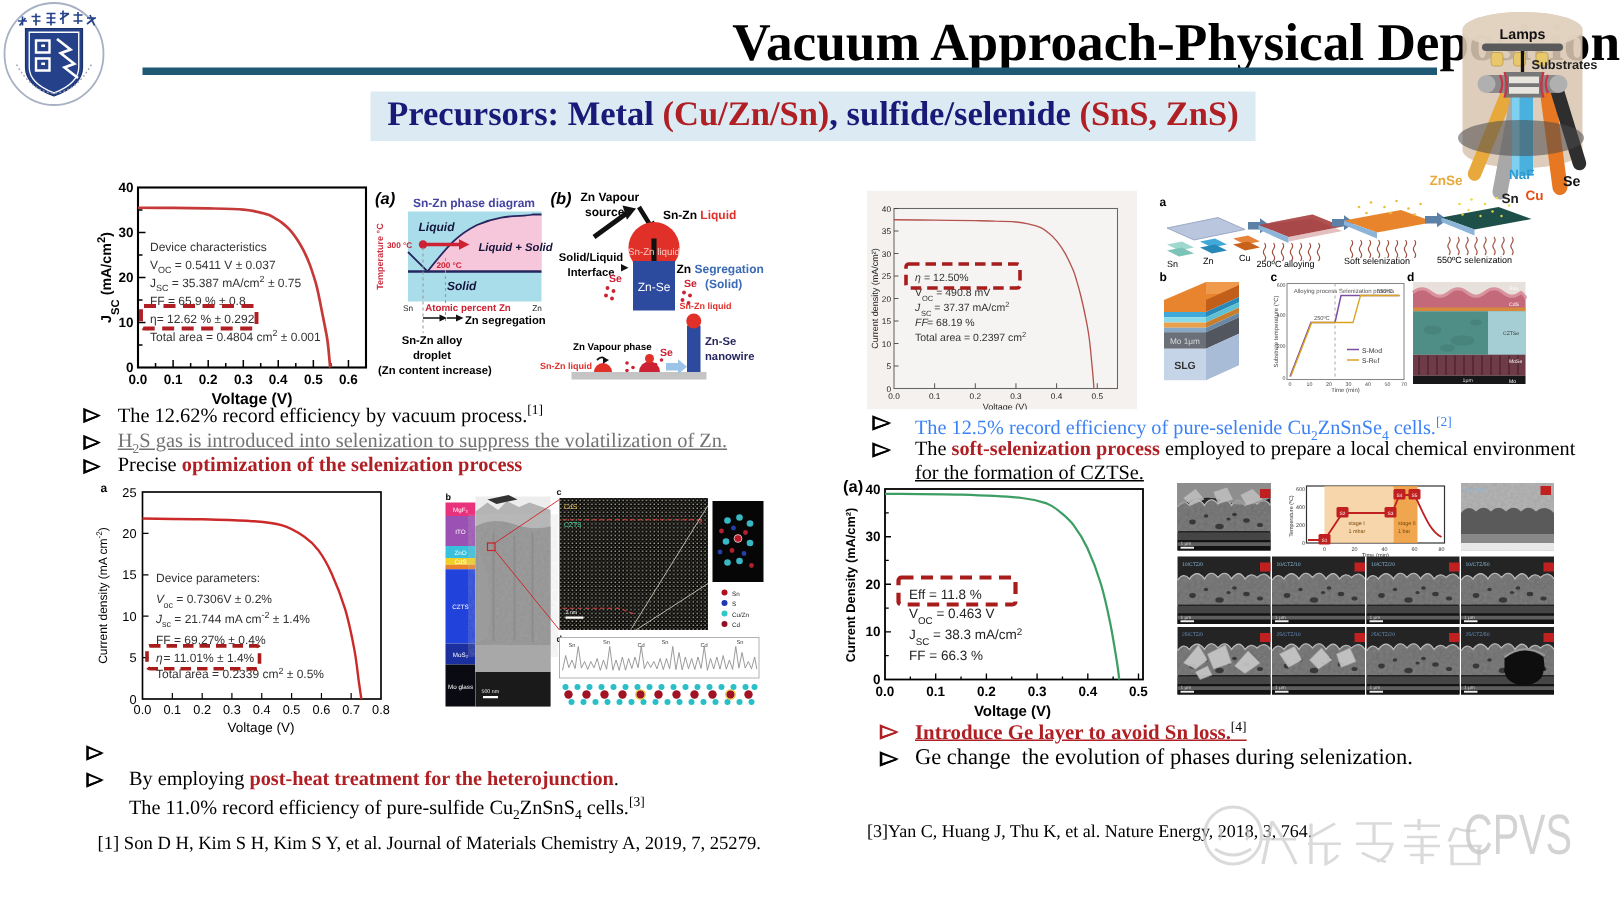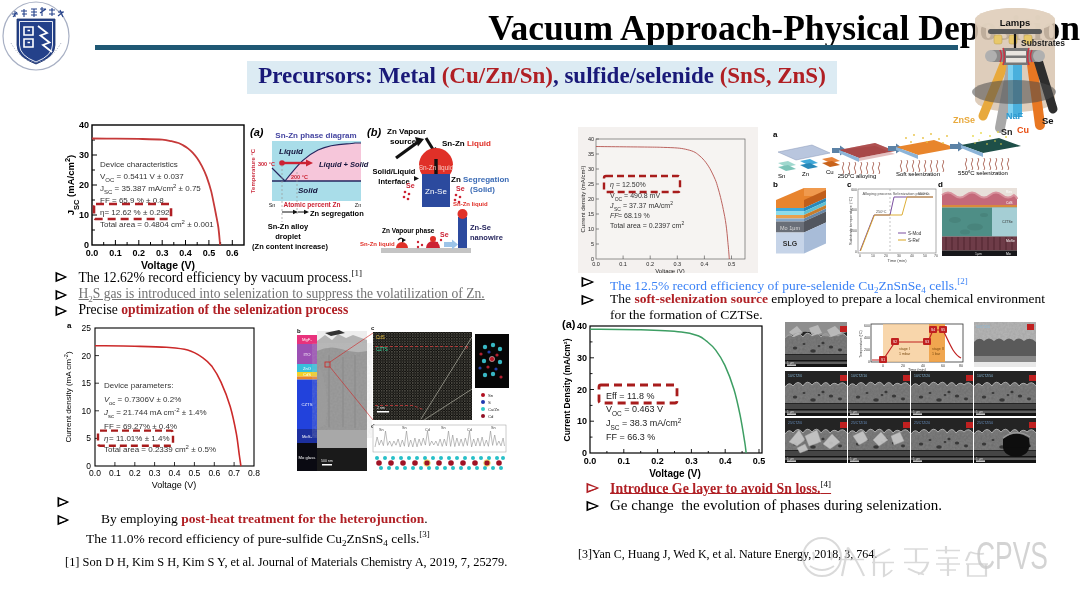--- a/index.html
+++ b/index.html
@@ -105,35 +105,35 @@
     <path d="M0.5,0.8 L13.3,6 L0.5,11.2 Z" fill="#000"></path>
     <path d="M2.2,3.2 L10.6,6 L2.2,8.9 Z" fill="#fff"></path>
     <path d="M1.6,9.8 L11.6,6.2" stroke="#000" stroke-width="1.2"></path>
   </svg>
 <svg class="abs" style="left:581px;top:293.5px;" width="15" height="12">
     <path d="M0.5,0.8 L13.3,6 L0.5,11.2 Z" fill="#000"></path>
     <path d="M2.2,3.2 L10.6,6 L2.2,8.9 Z" fill="#fff"></path>
     <path d="M1.6,9.8 L11.6,6.2" stroke="#000" stroke-width="1.2"></path>
   </svg>
 <div class="abs ser" style="left:610px;top:276px;font-size:13.5px;color:#3b82f6;white-space:nowrap;">The 12.5% record efficiency of pure-selenide Cu<sub style="font-size:9px;">2</sub>ZnSnSe<sub style="font-size:9px;">4</sub> cells.<sup style="font-size:9px;">[2]</sup></div>
-<div class="abs ser" style="left:610px;top:290.5px;font-size:13.5px;color:#000;white-space:nowrap;">The <b class="dr">soft-selenization source</b> employed to prepare a local chemical environment</div>
-<div class="abs ser" style="left:610px;top:307px;font-size:13.5px;color:#000;white-space:nowrap;">for the formation of CZTSe.</div>
+<div class="abs ser" style="left:610px;top:290.5px;font-size:13.5px;color:#000;white-space:nowrap;">The <b class="dr">soft-selenization process</b> employed to prepare a local chemical environment</div>
+<div class="abs ser" style="left:610px;top:307px;font-size:13.5px;color:#000;white-space:nowrap;text-decoration:underline;">for the formation of CZTSe.</div>
 
 <svg class="abs" style="left:57px;top:496px;" width="14" height="12">
     <path d="M0.5,0.8 L12.3,6 L0.5,11.2 Z" fill="#000"></path>
     <path d="M2.2,3.2 L9.6,6 L2.2,8.9 Z" fill="#fff"></path>
     <path d="M1.6,9.8 L10.6,6.2" stroke="#000" stroke-width="1.2"></path>
   </svg>
 <svg class="abs" style="left:57px;top:513.5px;" width="14" height="12">
     <path d="M0.5,0.8 L12.3,6 L0.5,11.2 Z" fill="#000"></path>
     <path d="M2.2,3.2 L9.6,6 L2.2,8.9 Z" fill="#fff"></path>
     <path d="M1.6,9.8 L10.6,6.2" stroke="#000" stroke-width="1.2"></path>
   </svg>
 <div class="abs ser" style="left:86px;top:493px;font-size:13.5px;color:#000;white-space:nowrap;margin-top:36px;">The 11.0% record efficiency of pure-sulfide Cu<sub style="font-size:9px;">2</sub>ZnSnS<sub style="font-size:9px;">4</sub> cells.<sup style="font-size:9px;">[3]</sup></div>
-<div class="abs ser" style="left:86px;top:510.5px;font-size:13.5px;color:#000;white-space:nowrap;margin-left:15px;">By employing <b class="dr">post-heat treatment for the heterojunction</b>.</div>
+<div class="abs ser" style="left:86px;top:510.5px;font-size:13.5px;color:#000;white-space:nowrap;">By employing <b class="dr">post-heat treatment for the heterojunction</b>.</div>
 
 <svg class="abs" style="left:586px;top:482px;" width="15" height="12">
     <path d="M0.5,0.8 L13.3,6 L0.5,11.2 Z" fill="#b01f24"></path>
     <path d="M2.2,3.2 L10.6,6 L2.2,8.9 Z" fill="#fff"></path>
     <path d="M1.6,9.8 L11.6,6.2" stroke="#b01f24" stroke-width="1.2"></path>
   </svg>
 <svg class="abs" style="left:586px;top:499.5px;" width="15" height="12">
     <path d="M0.5,0.8 L13.3,6 L0.5,11.2 Z" fill="#000"></path>
     <path d="M2.2,3.2 L10.6,6 L2.2,8.9 Z" fill="#fff"></path>
     <path d="M1.6,9.8 L11.6,6.2" stroke="#000" stroke-width="1.2"></path>
@@ -952,21 +952,21 @@
         <rect x="183" y="102" width="7" height="6"></rect>
         <rect x="246" y="102" width="7" height="6"></rect>
       </g>
  </g>
 </svg>
 
 <div class="abs ser" style="left:65px;top:553px;font-size:12.4px;color:#000;line-height:18px;white-space:nowrap;">
  <div>[1] Son D H, Kim S H, Kim S Y, et al. Journal of Materials Chemistry A, 2019, 7, 25279.</div>
 </div>
 <div class="abs ser" style="left:578px;top:544.5px;font-size:12px;color:#000;line-height:19px;white-space:nowrap;">
- <div>[3]Yan C, Huang J, Wed K, et al. Nature Energy, 2018, 3, 764.</div>
+ <div>[3]Yan C, Huang J, Thu K, et al. Nature Energy, 2018, 3, 764.</div>
 </div>
 
 <svg class="abs" style="left:780px;top:528px;" width="300" height="70" xmlns="http://www.w3.org/2000/svg">
  <g stroke="#cbcbcb" stroke-width="2" fill="none" opacity="0.7">
   <circle cx="42" cy="29" r="19"></circle>
   <path d="M33,24 q2,4 0,8 M51,24 q2,4 0,8 M30,38 q12,8 24,0"></path>
 
   <g stroke-width="2.2" transform="translate(0,9) scale(1,0.75)">
    <path d="M68,14 l-6,38 M68,14 q10,20 16,38 M60,30 h24"></path>
    <path d="M94,16 v36 M94,28 l16,-12 M92,34 h22 M104,34 v18 q6,-4 8,-8"></path>

